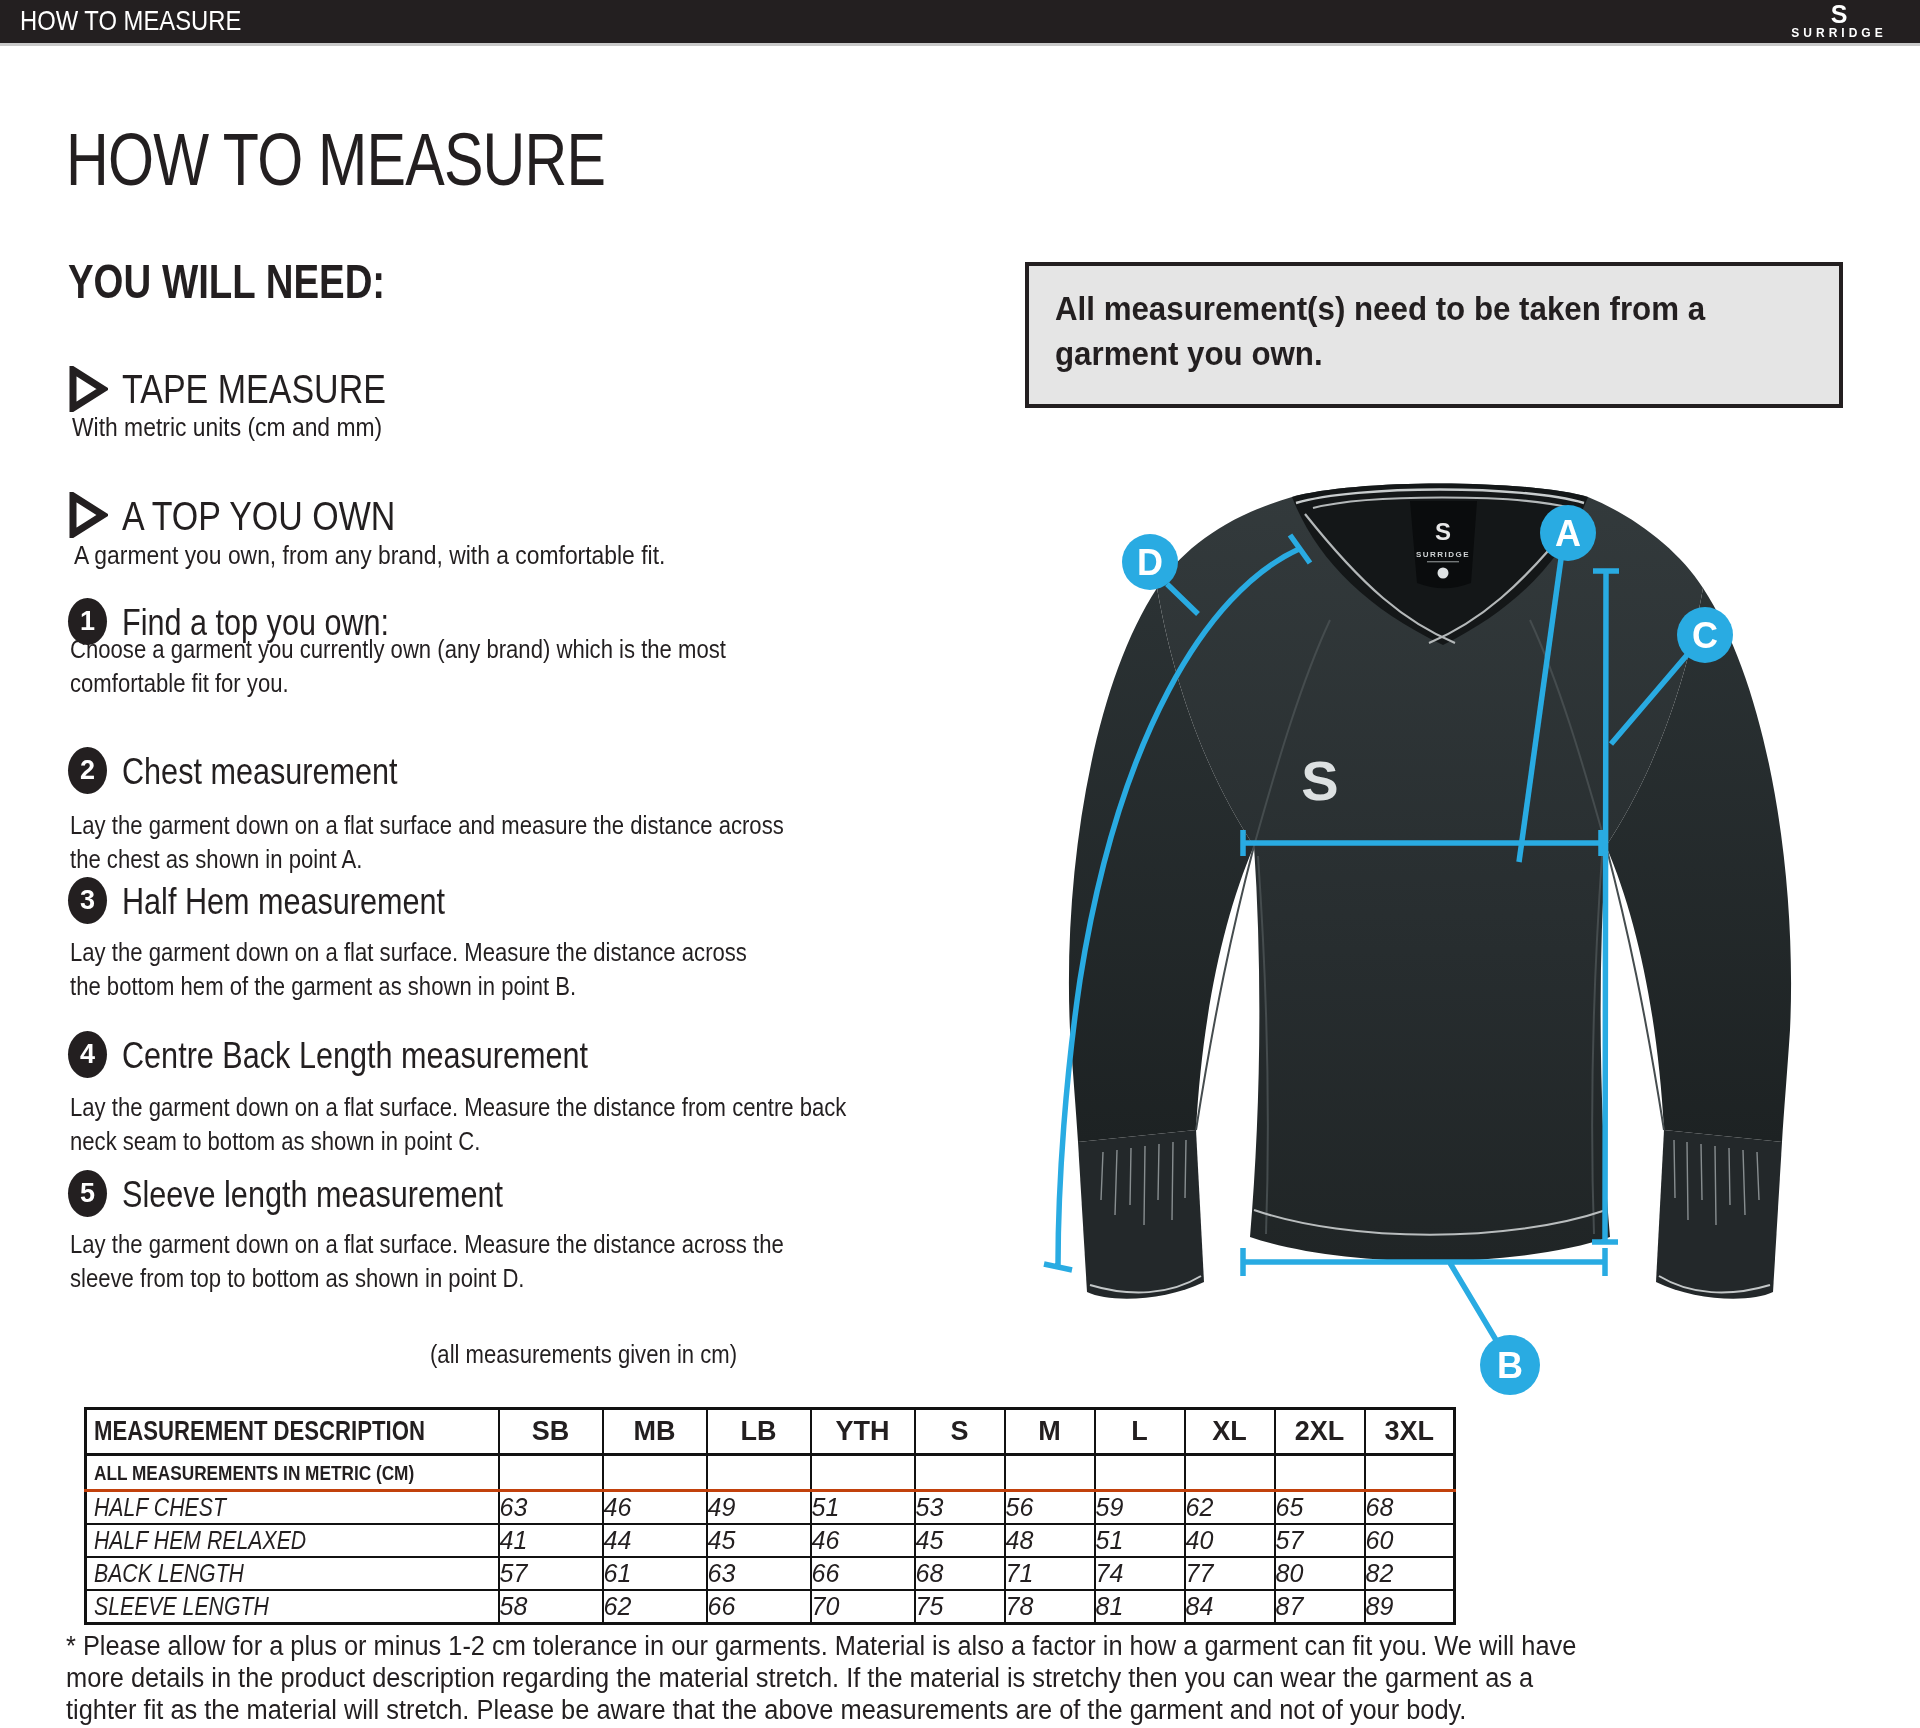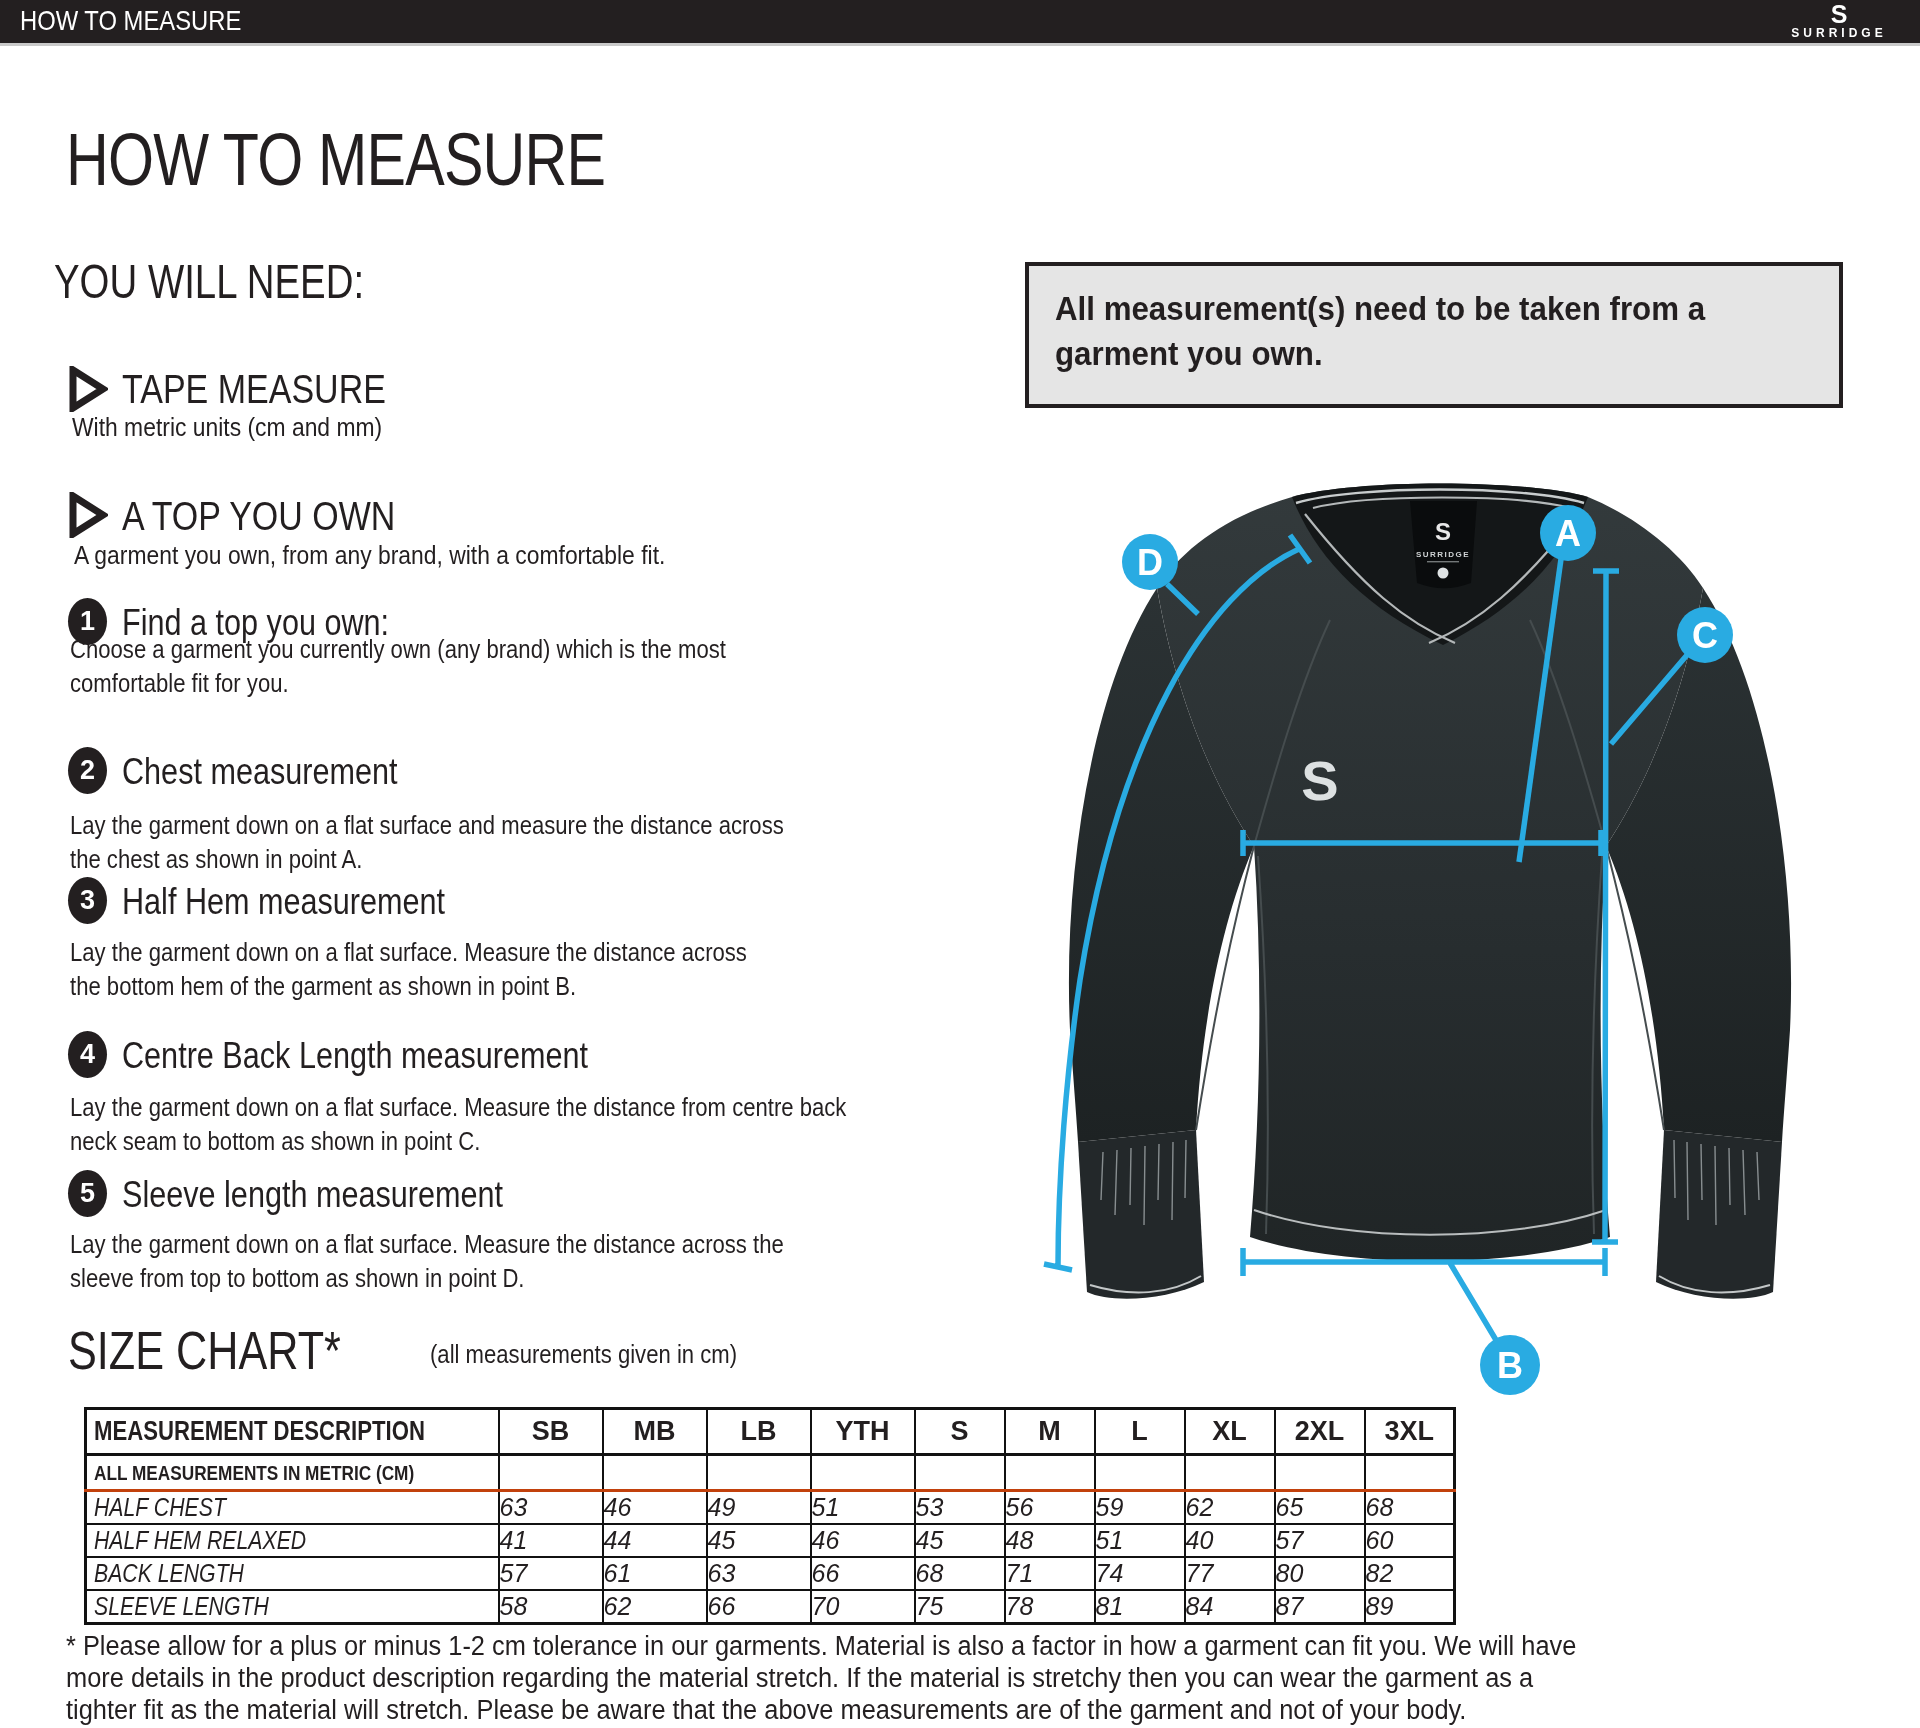--- a/index.html
+++ b/index.html
@@ -17,21 +17,21 @@
   .topbar-under { position:absolute; left:0; top:43px; width:1920px; height:3px; background:#c9c9c9; }
   .brand { position:absolute; right:16px; top:2px; width:130px; text-align:center; color:#ffffff; }
   .brand-s { font-size:25px; font-weight:bold; line-height:25px; }
   .brand-name { font-size:12px; font-weight:bold; letter-spacing:4px; line-height:13px; }
 
   
   .sq80 { transform:scaleX(.80); transform-origin:0 0; display:inline-block; white-space:nowrap; }
   .sq85 { transform:scaleX(.85); transform-origin:0 0; display:inline-block; white-space:nowrap; }
 
   .h1 { position:absolute; left:66px; top:123px; font-size:74px; line-height:1; letter-spacing:-1px; }
-  .h2 { position:absolute; left:54px; top:258px; font-size:48px; line-height:1; }
+  .h2 { position:absolute; left:68px; top:258px; font-size:48px; line-height:1;font-weight:bold; }
 
   .need-icon { position:absolute; width:40px; height:46px; }
   .need-label { position:absolute; font-size:40px; line-height:1; }
   .need-desc  { position:absolute; font-size:26px; line-height:1.2; transform:scaleX(.88); transform-origin:0 0; white-space:pre-line; }
 
   .stepnum {
     position:absolute; left:68px; width:39px; height:47px; border-radius:50%;
     background:#231f20; color:#ffffff; font-size:27px; font-weight:bold;
     display:flex; align-items:center; justify-content:center;
   }
@@ -211,21 +211,20 @@
         <circle cx="1150" cy="562" r="28" fill="#29abe2"></circle>
         <text x="1150" y="575" fill="#ffffff">D</text>
       </g>
       <g>
         <circle cx="1510" cy="1365" r="30" fill="#29abe2"></circle>
         <text x="1510" y="1378" fill="#ffffff">B</text>
       </g>
     </g>
   </svg>
 
-  <div class="sizechart-title"><span class="sq80">SIZE CHART*</span></div>
   <div class="sizechart-caption">(all measurements given in cm)</div>
 
   <table class="sizetable">
     <colgroup>
       <col style="width:393px">
         <col style="width:104px">
         <col style="width:104px">
         <col style="width:104px">
         <col style="width:104px">
       <col style="width:90px">

